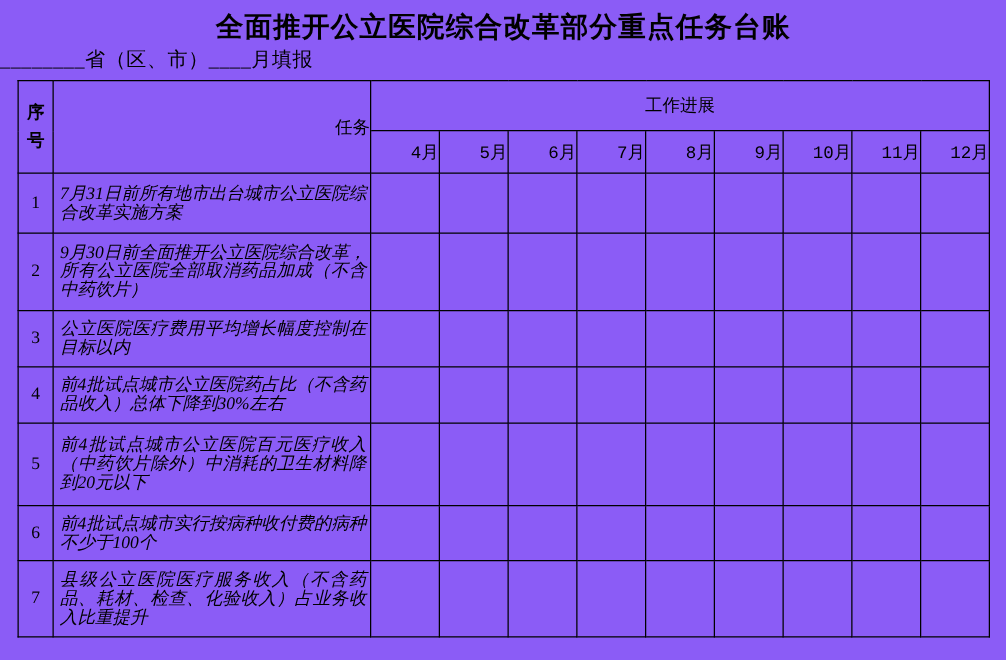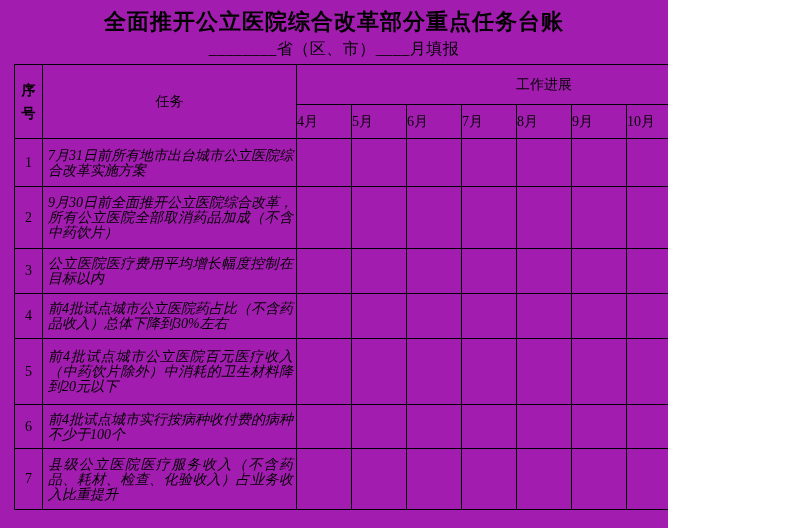--- a/index.html
+++ b/index.html
@@ -1,34 +1,34 @@
 <!DOCTYPE html>
 <html><head>
 <meta charset="utf-8">
 <style>
   html, body { margin: 0; padding: 0; background: #fff; }
   .page {
     position: relative;
-    width: 668px;
+    width: 805px;
     height: 528px;
-    background: #a21caf;
+    background: #8b5cf6;
     color: #000000;
     font-family: "Liberation Serif", "DejaVu Serif", serif;
     overflow: hidden;
   }
   .doc-title {
     text-align: center;
     font-size: 22px;
     font-weight: bold;
     padding-top: 9px;
     letter-spacing: 1px;
     line-height: 26px;
   }
   .doc-subtitle {
-    text-align: center;
+    text-align: left;
     font-size: 16px;
     margin-top: 4px;
     line-height: 19px;
     letter-spacing: 0.5px;
   }
   table.ledger {
     border-collapse: collapse;
     table-layout: fixed;
     margin: 6px 0 0 14px;
     width: 777px;
@@ -41,23 +41,23 @@
     font-size: 14px;
     overflow: hidden;
   }
   th.seq-head {
     word-break: break-all;
     line-height: 23px;
     text-align: center;
     padding: 8px 5px;
     font-weight: bold;
   }
-  th.task-head { text-align: center; }
+  th.task-head { text-align: right; }
   th.progress-head { height: 39px; text-align: center; }
-  th.month-head { height: 33px; text-align: left; }
+  th.month-head { height: 33px; text-align: right; font-family: Liberation Mono, monospace; }
   td.no-cell { text-align: center; }
   td.task-cell {
     text-align: justify;
     text-justify: inter-ideograph;
     line-height: 15px;
     padding: 2px 3px 2px 5px;
     font-style: italic;
   }
   tr.h48 { height: 48px; }
   tr.h62 { height: 62px; }

